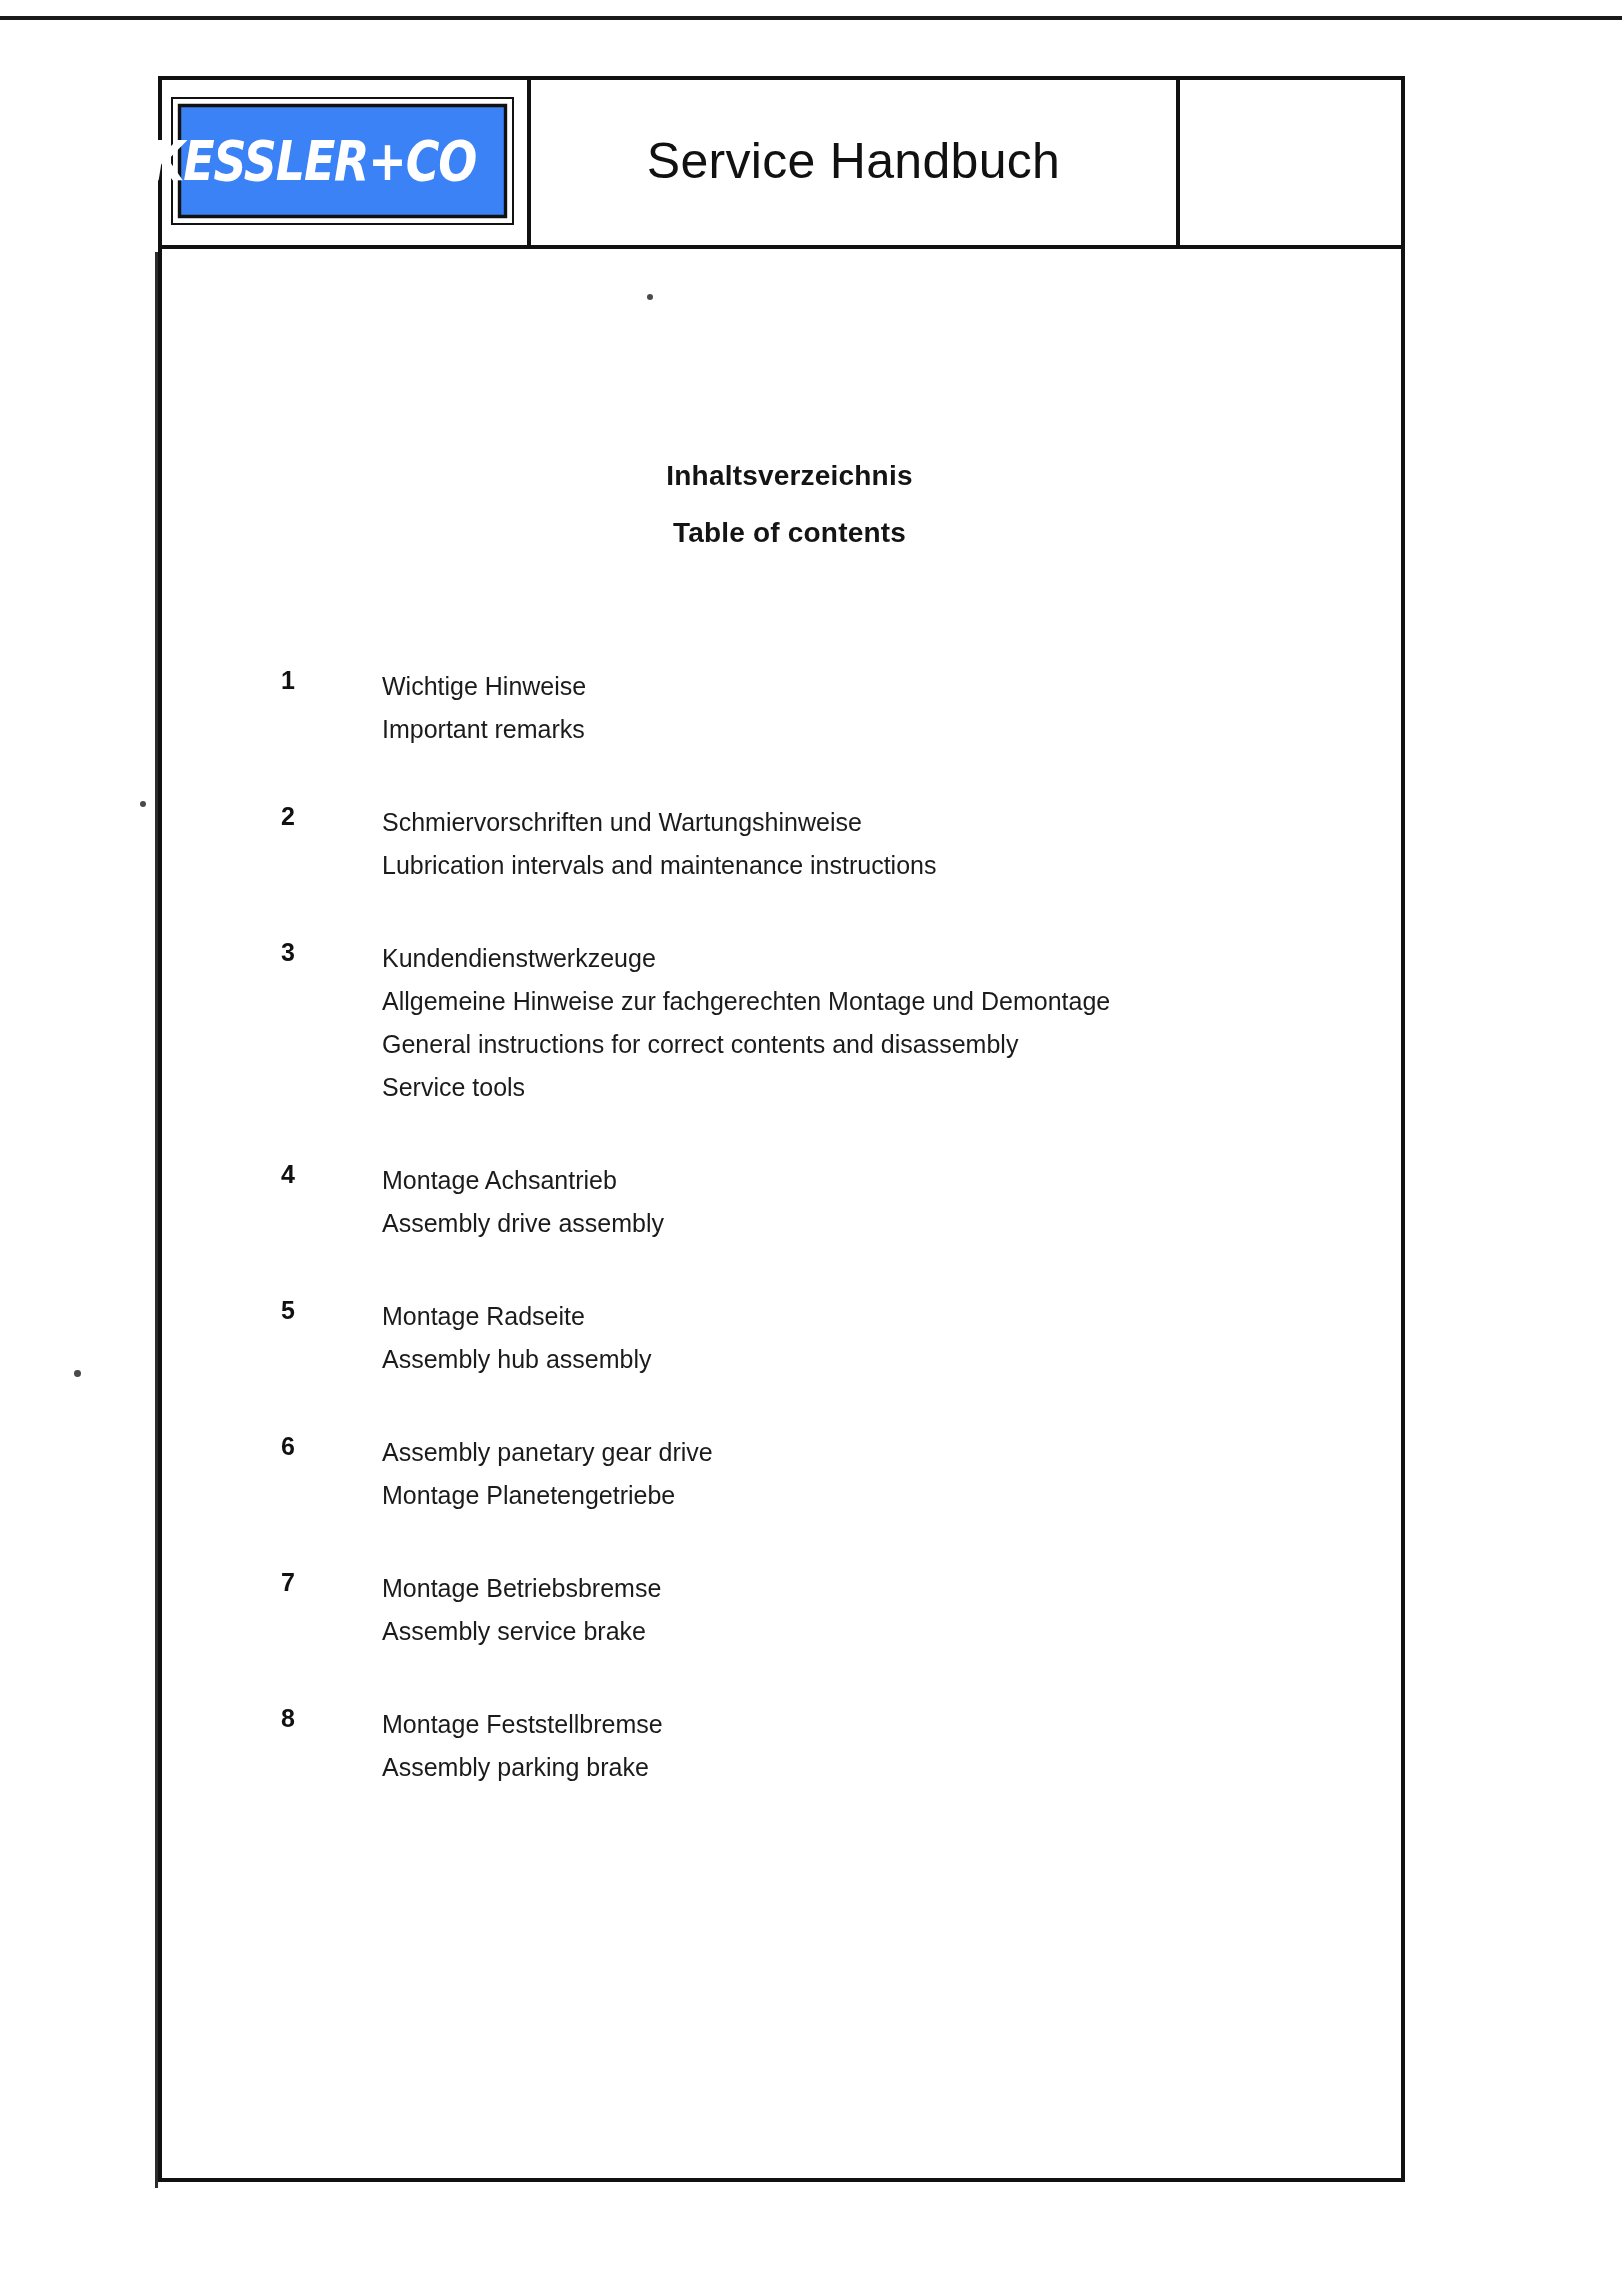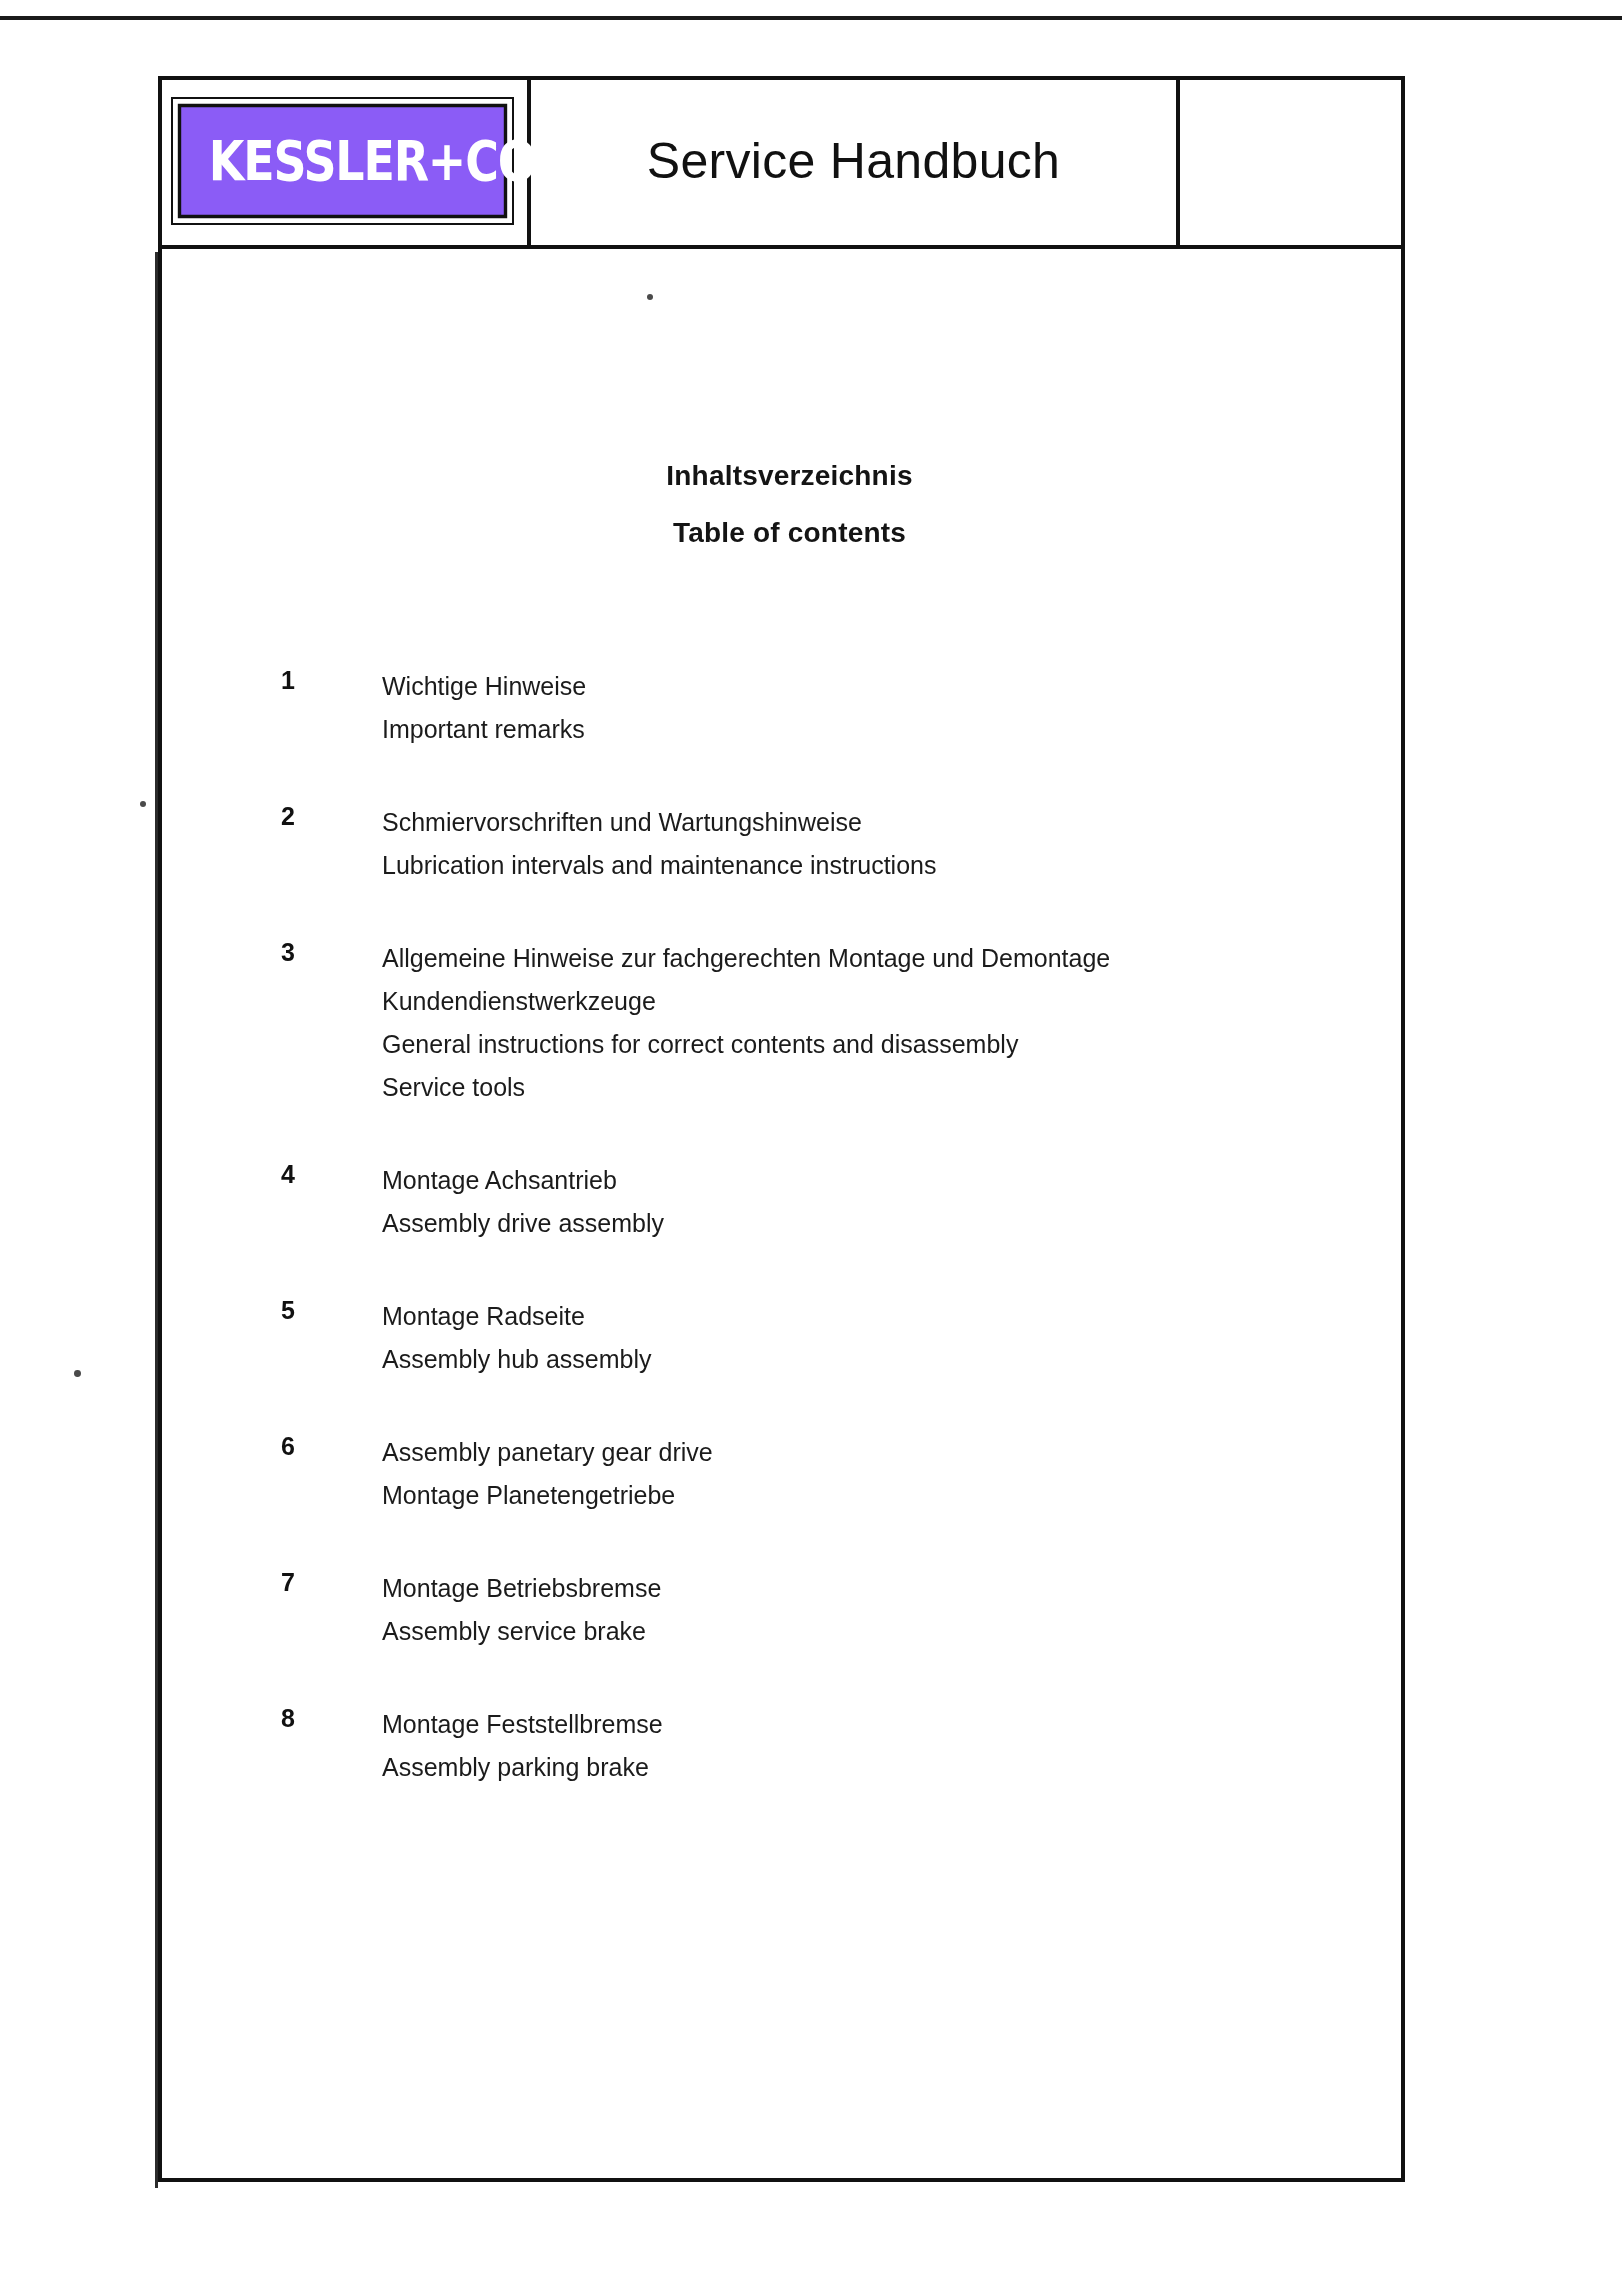--- a/index.html
+++ b/index.html
@@ -60,27 +60,28 @@
     width: 373px;
     box-sizing: border-box;
     border-right: 4.1px solid #111111;
     display: flex;
     align-items: center;
     justify-content: center;
   }
   .logo-box {
     width: 339px;
     height: 124px;
-    background: #8b5cf6;
+    background: #3b82f6;
     display: flex;
     align-items: center;
-    justify-content: flex-start;
+    justify-content: flex-end;
     position: relative;
     border: 2px solid #111111;
     box-shadow: inset 0 0 0 4.8px #ffffff, inset 0 0 0 8.2px #111111;
+    font-style: italic;
   }
   .logo-text {
     color: #ffffff;
     font-family: "DejaVu Sans", sans-serif;
     font-weight: 700;
     font-size: 56px;
     letter-spacing: -1.4px;
     transform: scaleX(0.82);
     white-space: nowrap;
   }
@@ -218,22 +219,22 @@
         <div class="toc-num">2</div>
         <div class="toc-lines">
           <div class="toc-line">Schmiervorschriften und Wartungshinweise</div>
           <div class="toc-line">Lubrication intervals and maintenance instructions</div>
         </div>
       </li>
 
       <li class="toc-entry">
         <div class="toc-num">3</div>
         <div class="toc-lines">
+          <div class="toc-line">Kundendienstwerkzeuge</div>
           <div class="toc-line">Allgemeine Hinweise zur fachgerechten Montage und Demontage</div>
-          <div class="toc-line">Kundendienstwerkzeuge</div>
           <div class="toc-line">General instructions for correct contents and disassembly</div>
           <div class="toc-line">Service tools</div>
         </div>
       </li>
 
       <li class="toc-entry">
         <div class="toc-num">4</div>
         <div class="toc-lines">
           <div class="toc-line">Montage Achsantrieb</div>
           <div class="toc-line">Assembly drive assembly</div>

